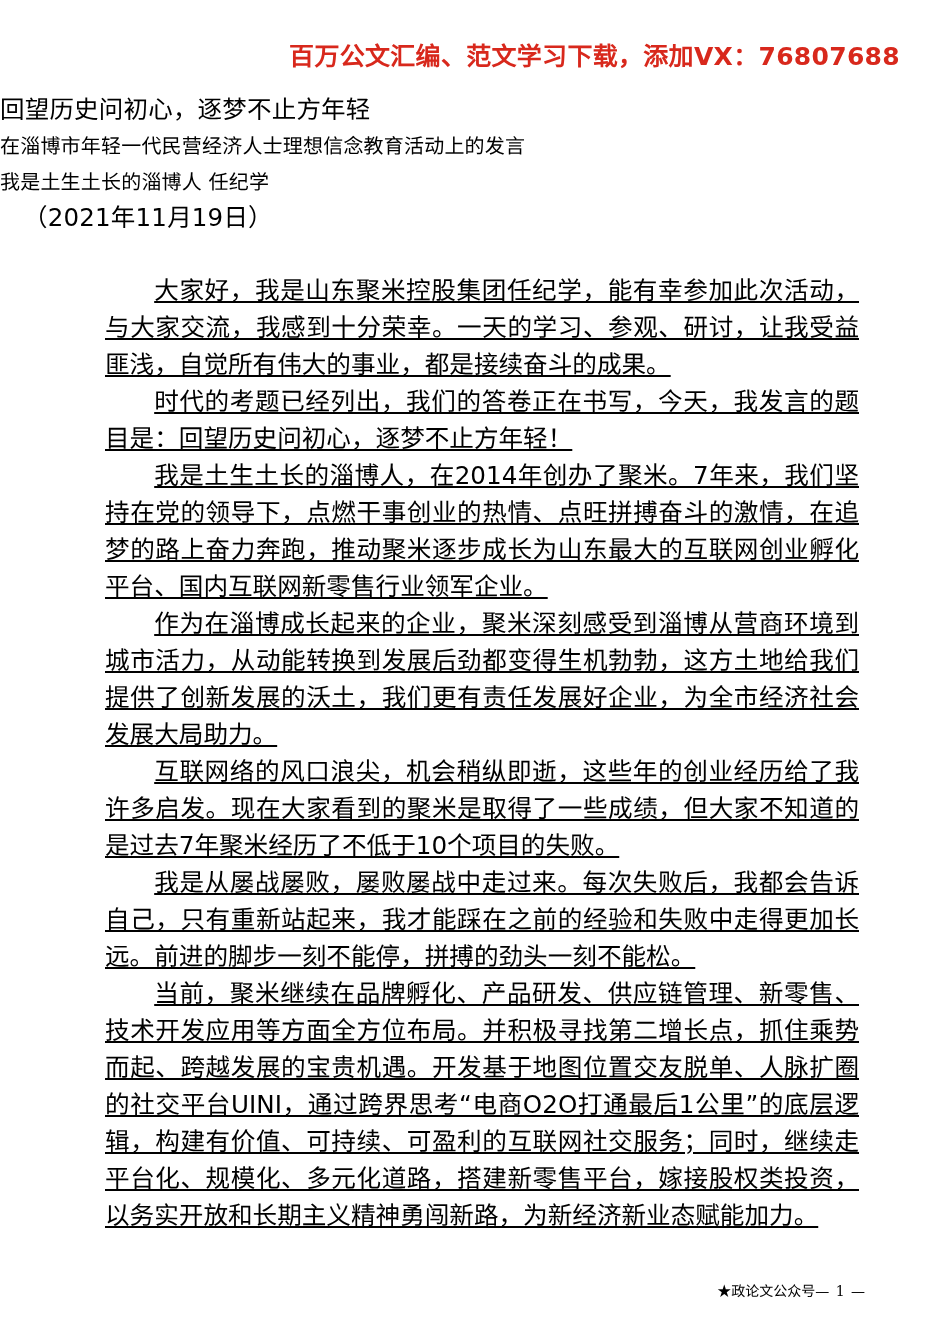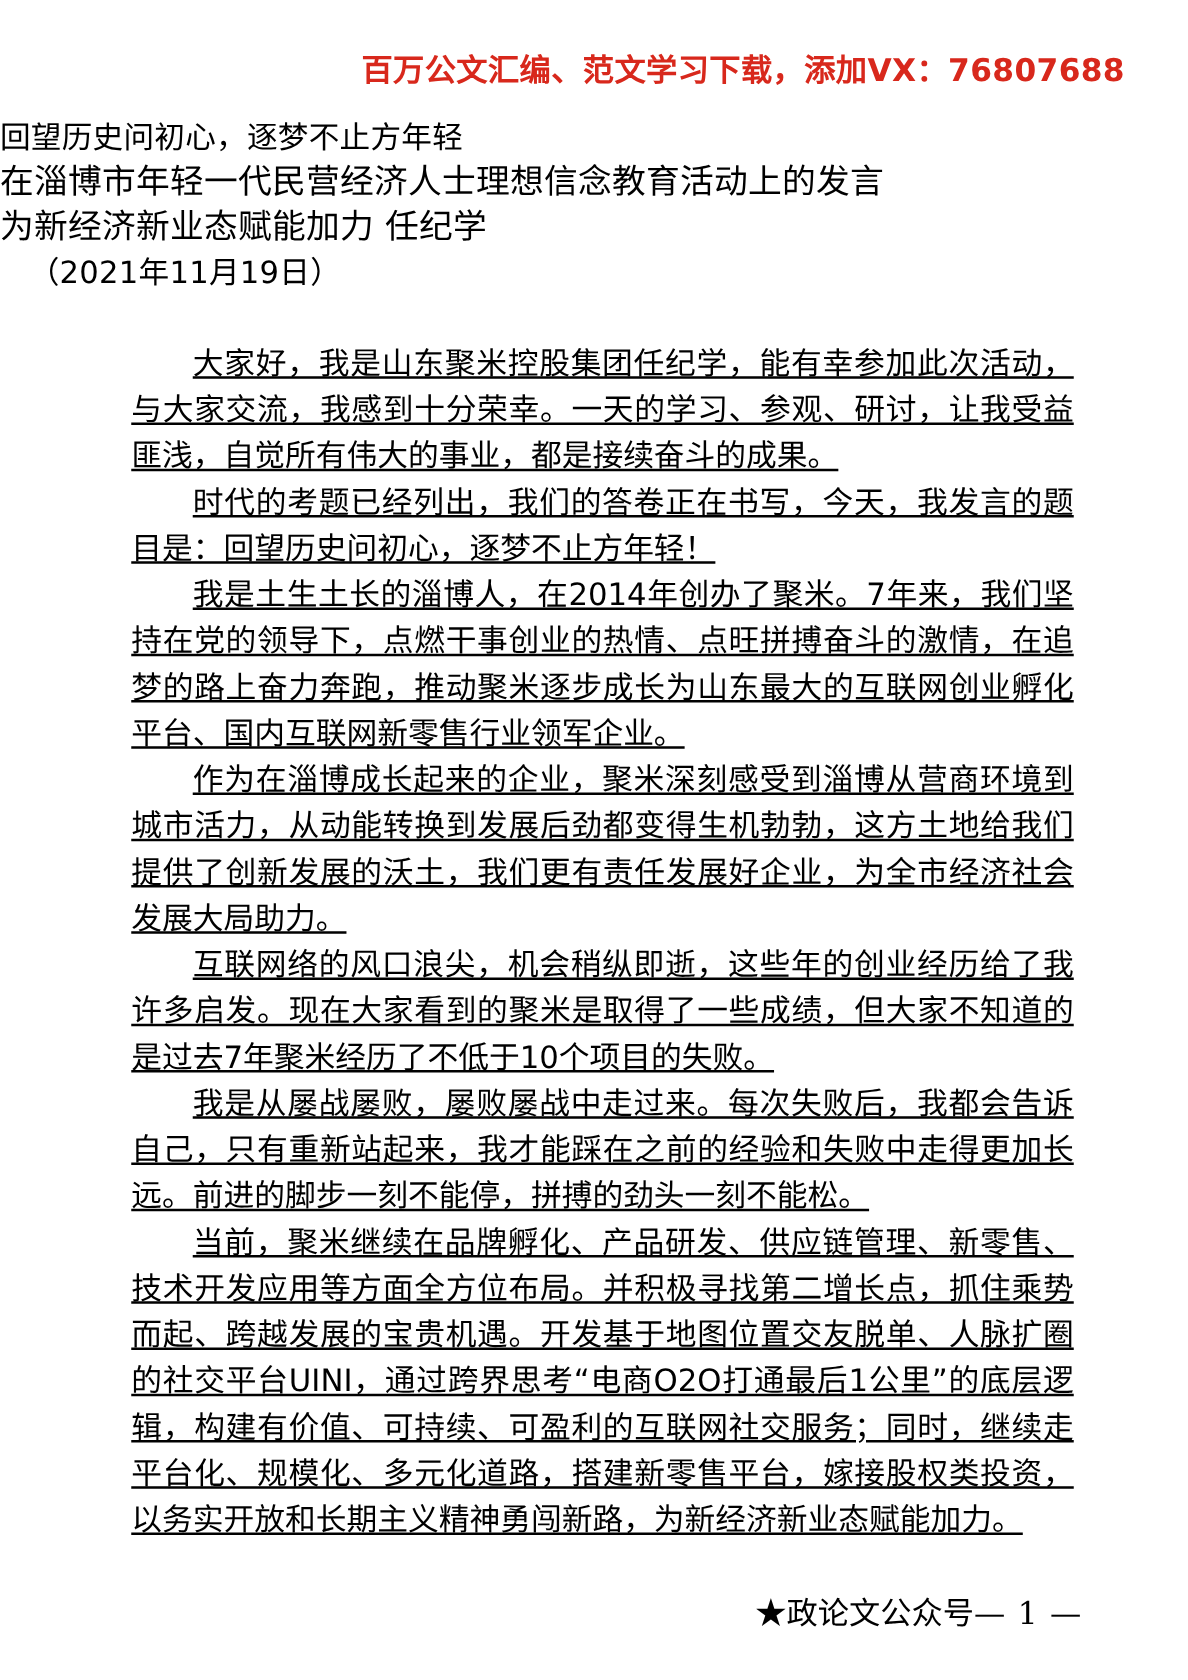--- a/index.html
+++ b/index.html
@@ -50,21 +50,21 @@
   }
   .title-line {
     font-size: 24.5px;
     line-height: 36px;
     font-weight: 400;
     color: #000;
     white-space: nowrap;
     letter-spacing: 0.2px;
   }
   .title-line.sub {
-    font-size: 27px;
+    font-size: 20px;
   }
   .title-line.date {
     font-size: 24.5px;
     margin-left: 23px;
   }
 
   
   .body-column {
     position: absolute;
     top: 272px;
@@ -90,40 +90,40 @@
   
   .footer {
     position: absolute;
     left: 0;
     top: 1277px;
     width: 950px;
     text-align: right;
     padding-right: 84px;
     box-sizing: border-box;
     font-family: "DejaVu Serif", "Liberation Serif", serif;
-    font-size: 25px;
+    font-size: 14px;
     line-height: 28px;
     color: #000;
     white-space: nowrap;
   }
   .footer .fnum {
     letter-spacing: 1px;
   }
 </style>
 </head>
 <body>
 
 <div class="page">
 
   <div class="promo-banner">百万公文汇编、范文学习下载，添加VX：76807688</div>
 
   <div class="title-block">
     <div class="title-line">回望历史问初心，逐梦不止方年轻</div>
     <div class="title-line sub">在淄博市年轻一代民营经济人士理想信念教育活动上的发言</div>
-    <div class="title-line sub">为新经济新业态赋能加力  任纪学</div>
+    <div class="title-line sub">我是土生土长的淄博人  任纪学</div>
     <div class="title-line date">（2021年11月19日）</div>
   </div>
 
   <div class="body-column">
     <p class="para">大家好，我是山东聚米控股集团任纪学，能有幸参加此次活动，与大家交流，我感到十分荣幸。一天的学习、参观、研讨，让我受益匪浅，自觉所有伟大的事业，都是接续奋斗的成果。</p>
     <p class="para">时代的考题已经列出，我们的答卷正在书写，今天，我发言的题目是：回望历史问初心，逐梦不止方年轻！</p>
     <p class="para">我是土生土长的淄博人，在2014年创办了聚米。7年来，我们坚持在党的领导下，点燃干事创业的热情、点旺拼搏奋斗的激情，在追梦的路上奋力奔跑，推动聚米逐步成长为山东最大的互联网创业孵化平台、国内互联网新零售行业领军企业。</p>
     <p class="para">作为在淄博成长起来的企业，聚米深刻感受到淄博从营商环境到城市活力，从动能转换到发展后劲都变得生机勃勃，这方土地给我们提供了创新发展的沃土，我们更有责任发展好企业，为全市经济社会发展大局助力。</p>
     <p class="para">互联网络的风口浪尖，机会稍纵即逝，这些年的创业经历给了我许多启发。现在大家看到的聚米是取得了一些成绩，但大家不知道的是过去7年聚米经历了不低于10个项目的失败。</p>
     <p class="para">我是从屡战屡败，屡败屡战中走过来。每次失败后，我都会告诉自己，只有重新站起来，我才能踩在之前的经验和失败中走得更加长远。前进的脚步一刻不能停，拼搏的劲头一刻不能松。</p>

